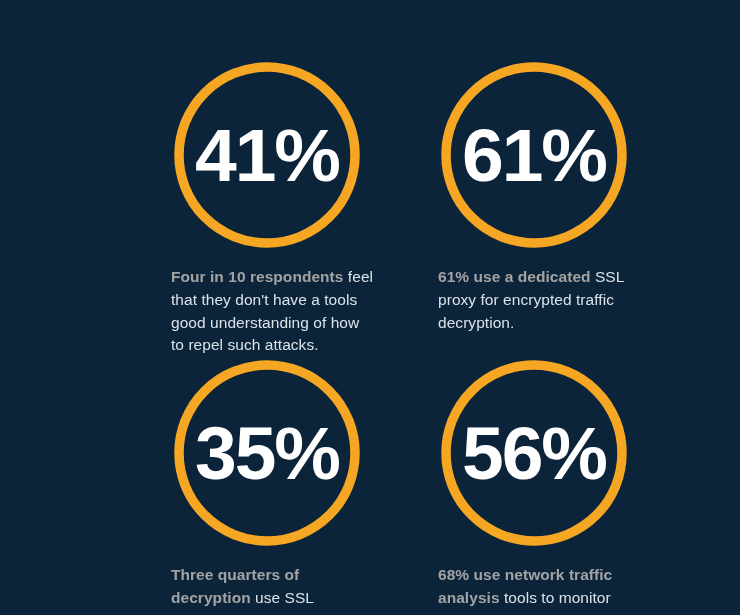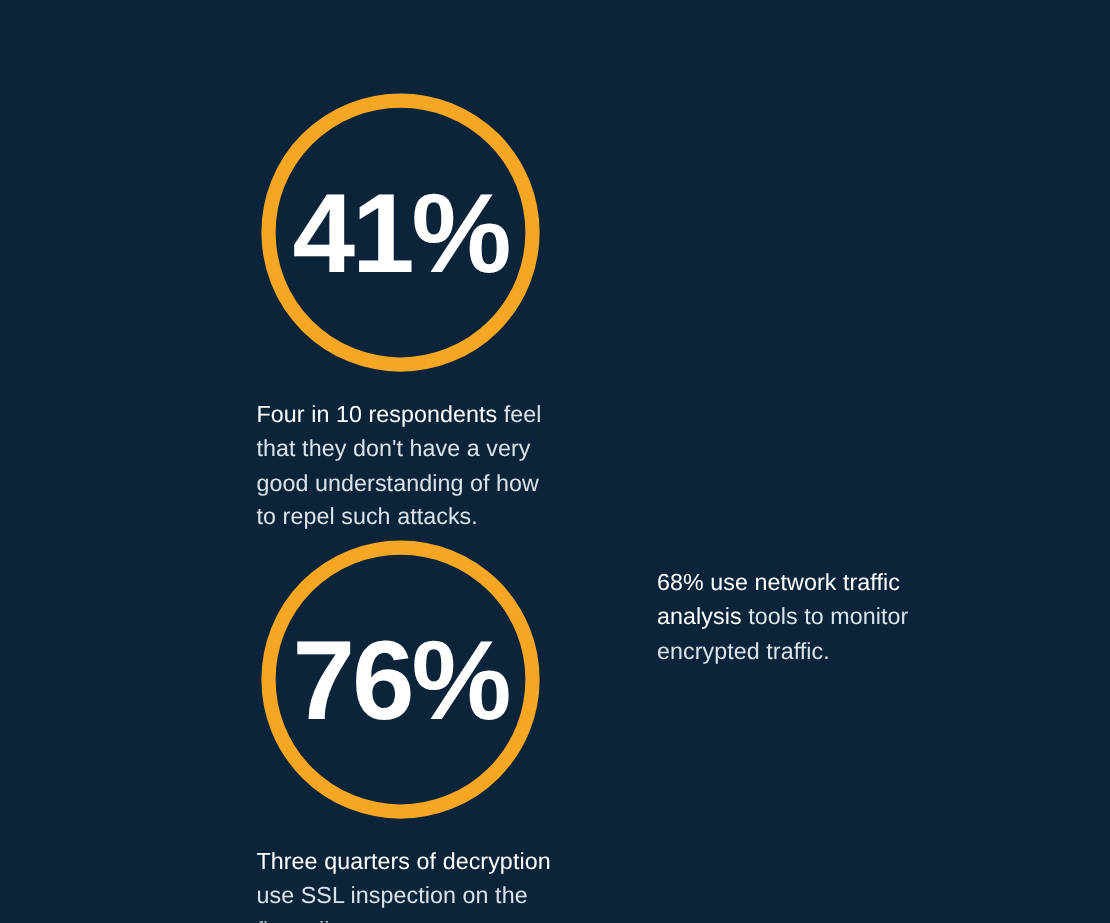--- a/index.html
+++ b/index.html
@@ -64,55 +64,72 @@
   }
   .caption {
     margin-top: 18px;
     width: 205px;
     color: #dbe3ea;
     font-size: 15.5px;
     line-height: 1.47;
     letter-spacing: 0.05px;
   }
   .caption .hl {
-    color: #ffffff;
-    font-weight: normal;
+    color: #a3a3a3;
+    font-weight: bold;
   }
 </style>
 </head>
 <body>
 
 <div class="infographic">
   <div class="stat-grid">
 
     <div class="stat-cell cell-tl">
       <div class="ring-wrap">
         <svg class="ring-svg" viewBox="0 0 186 186">
           <circle cx="93" cy="93" r="88" fill="none" stroke="#f5a623" stroke-width="9.5"></circle>
         </svg>
         <div class="ring-value">41%</div>
       </div>
       <div class="caption">
-        <span class="hl">Four in 10 respondents</span><span> feel that they don't have a very good understanding of how to repel such attacks.</span>
+        <span class="hl">Four in 10 respondents</span><span> feel that they don't have a tools good understanding of how to repel such attacks.</span>
       </div>
     </div>
 
+    <div class="stat-cell cell-tr">
+      <div class="ring-wrap">
+        <svg class="ring-svg" viewBox="0 0 186 186">
+          <circle cx="93" cy="93" r="88" fill="none" stroke="#f5a623" stroke-width="9.5"></circle>
+        </svg>
+        <div class="ring-value">61%</div>
+      </div>
+      <div class="caption">
+        <span class="hl">61% use a dedicated</span><span> SSL proxy for encrypted traffic decryption.</span>
+      </div>
+    </div>
 
     <div class="stat-cell cell-bl">
       <div class="ring-wrap">
         <svg class="ring-svg" viewBox="0 0 186 186">
           <circle cx="93" cy="93" r="88" fill="none" stroke="#f5a623" stroke-width="9.5"></circle>
         </svg>
-        <div class="ring-value">76%</div>
+        <div class="ring-value">35%</div>
       </div>
       <div class="caption">
         <span class="hl">Three quarters of decryption</span><span> use SSL inspection on the firewall.</span>
       </div>
     </div>
 
     <div class="stat-cell cell-br">
+      <div class="ring-wrap">
+        <svg class="ring-svg" viewBox="0 0 186 186">
+          <circle cx="93" cy="93" r="88" fill="none" stroke="#f5a623" stroke-width="9.5"></circle>
+        </svg>
+        <div class="ring-value">56%</div>
+      </div>
       <div class="caption">
         <span class="hl">68% use network traffic analysis</span><span> tools to monitor encrypted traffic.</span>
       </div>
     </div>
 
   </div>
 </div>
 
 </body></html>

